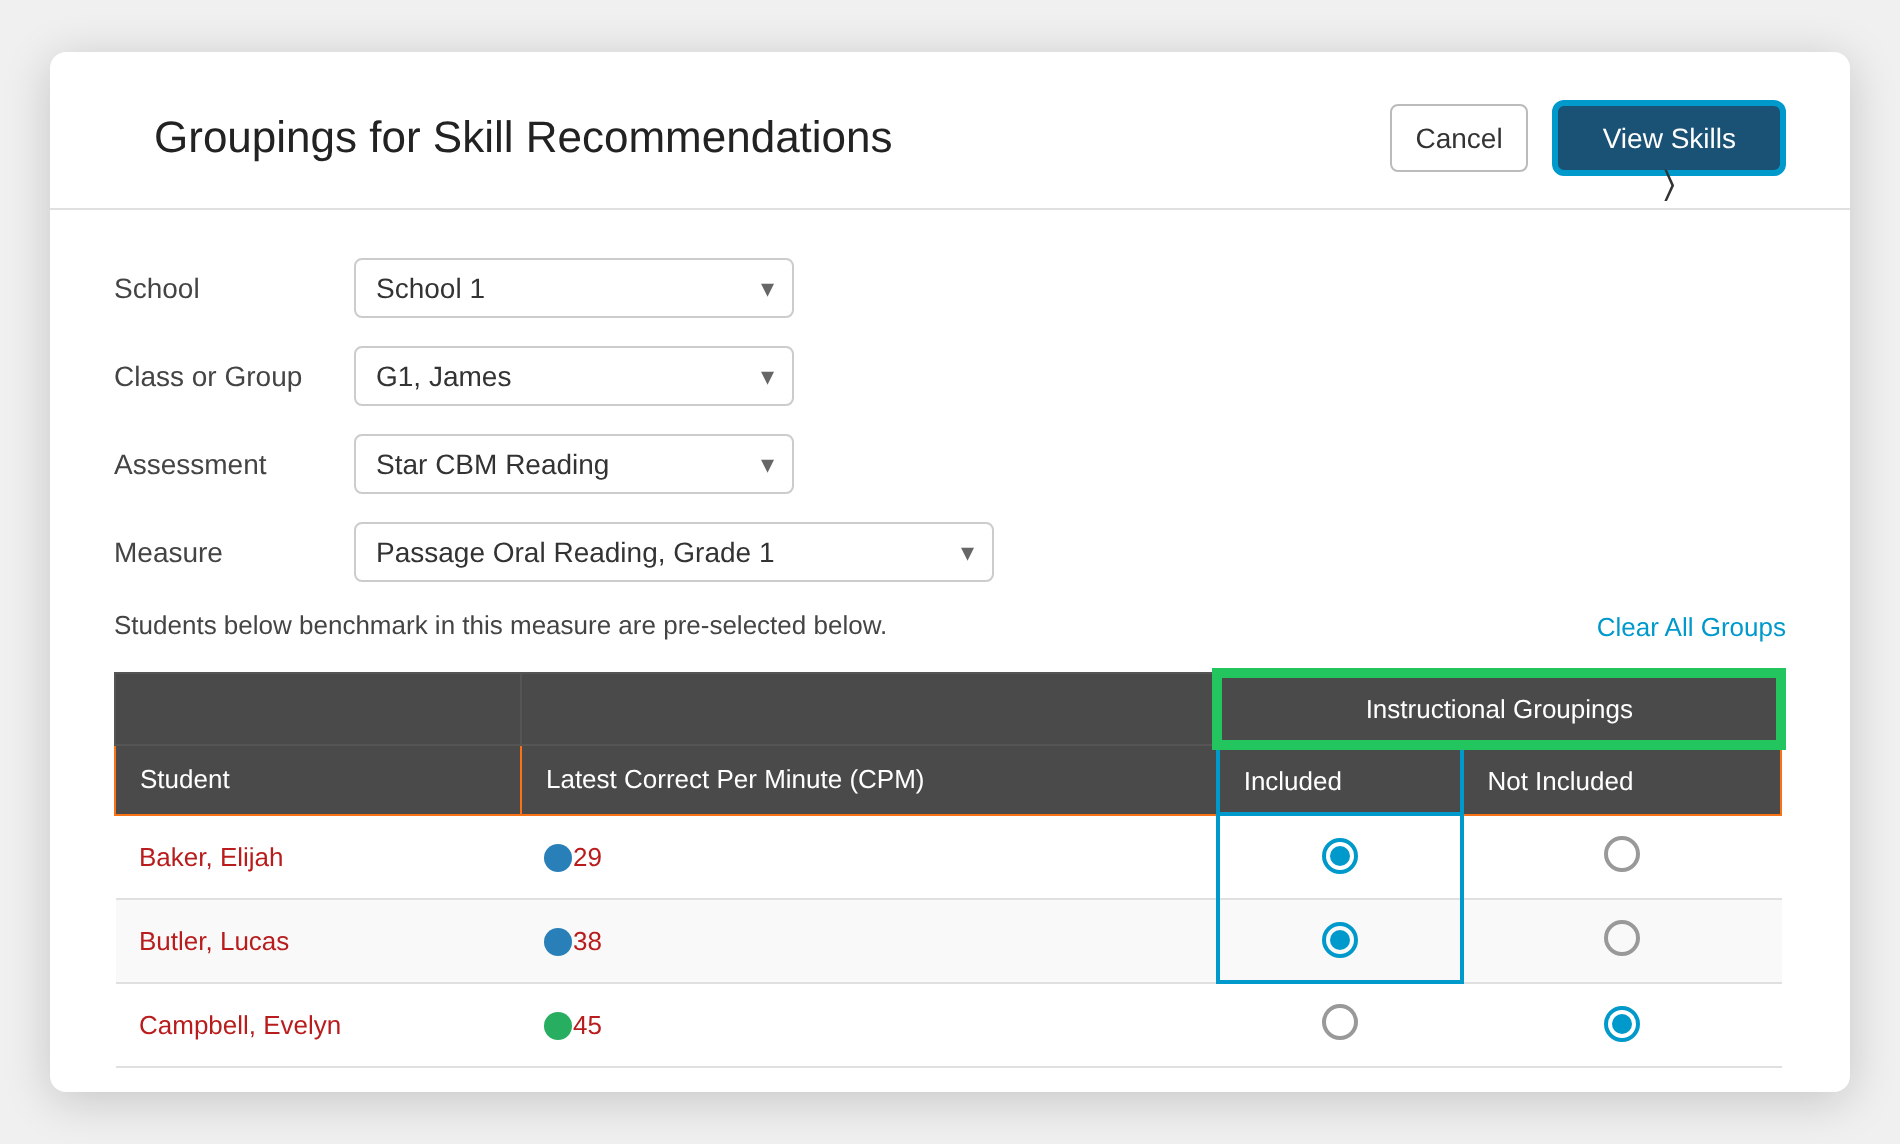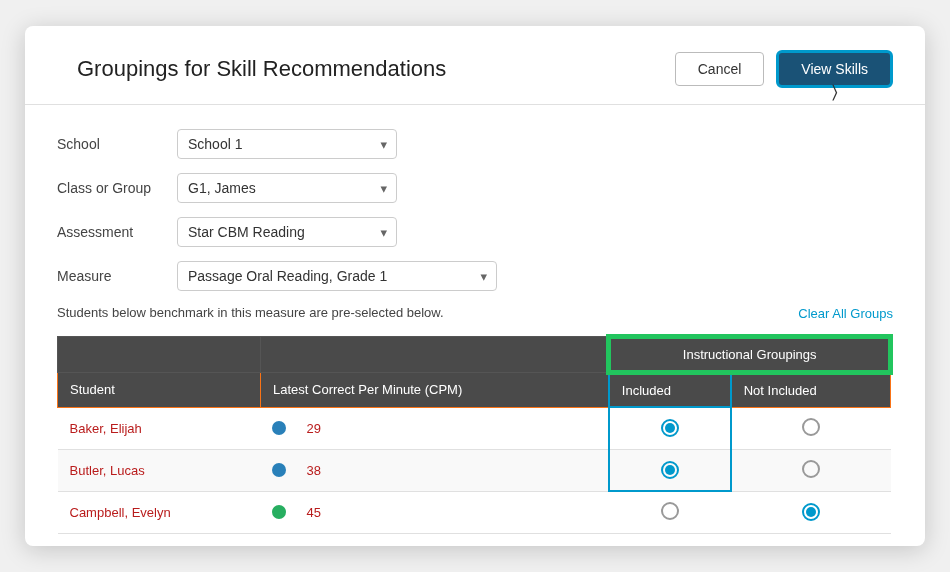--- a/index.html
+++ b/index.html
@@ -37,21 +37,21 @@
     .header-actions {
       display: flex;
       align-items: center;
       gap: 12px;
     }
     .btn-cancel {
       border: 1px solid #bbb;
       background: #fff;
       color: #333;
       border-radius: 4px;
-      padding: 8px 22px;
+      padding: 8px 12px;
       font-size: 14px;
       cursor: pointer;
     }
     .btn-view-skills {
       border: 3px solid #0099cc;
       background: #1a5276;
       color: #fff;
       border-radius: 6px;
       padding: 8px 22px;
       font-size: 14px;
@@ -161,22 +161,22 @@
     .groupings-table tbody td {
       padding: 10px 12px;
       color: #b91c1c;
       font-size: 13px;
     }
     .groupings-table tbody td.center {
       text-align: center;
     }
     .cpm-cell {
       display: flex;
-      align-items: flex-start;
-      gap: 20px;
+      align-items: flex-end;
+      gap: 0;
     }
     .dot {
       width: 14px;
       height: 14px;
       border-radius: 50%;
       display: inline-block;
     }
     .dot-blue { background: #2980b9; }
     .dot-green { background: #27ae60; }
     

